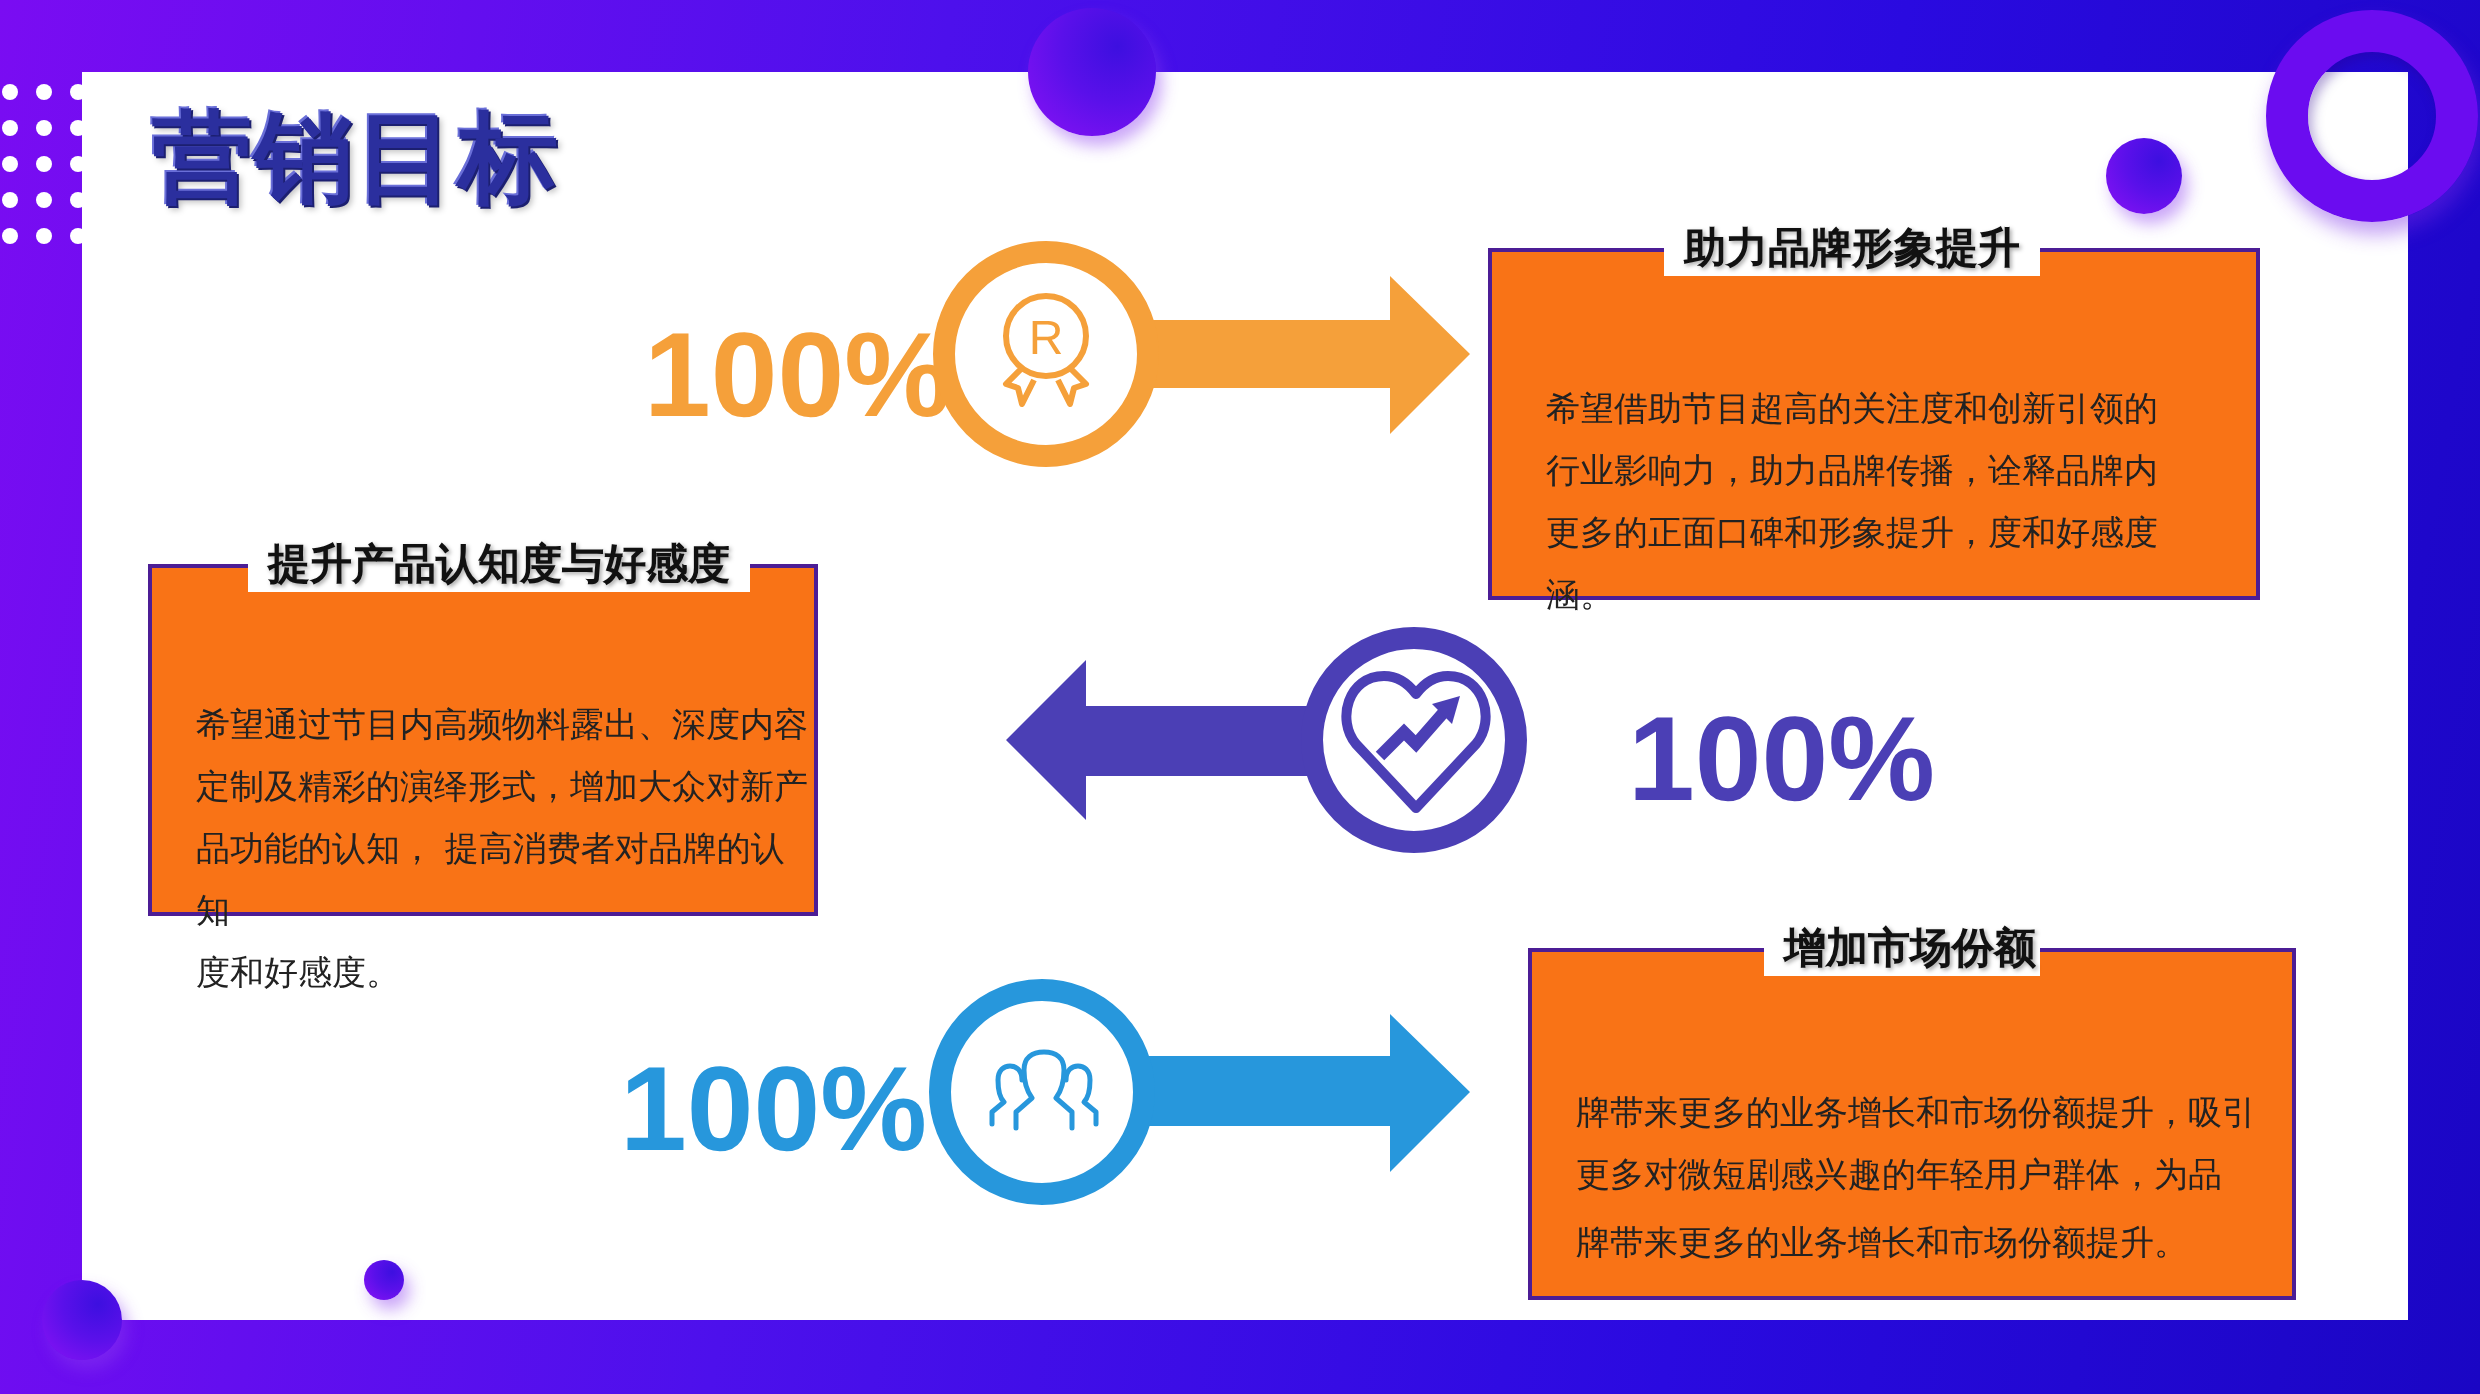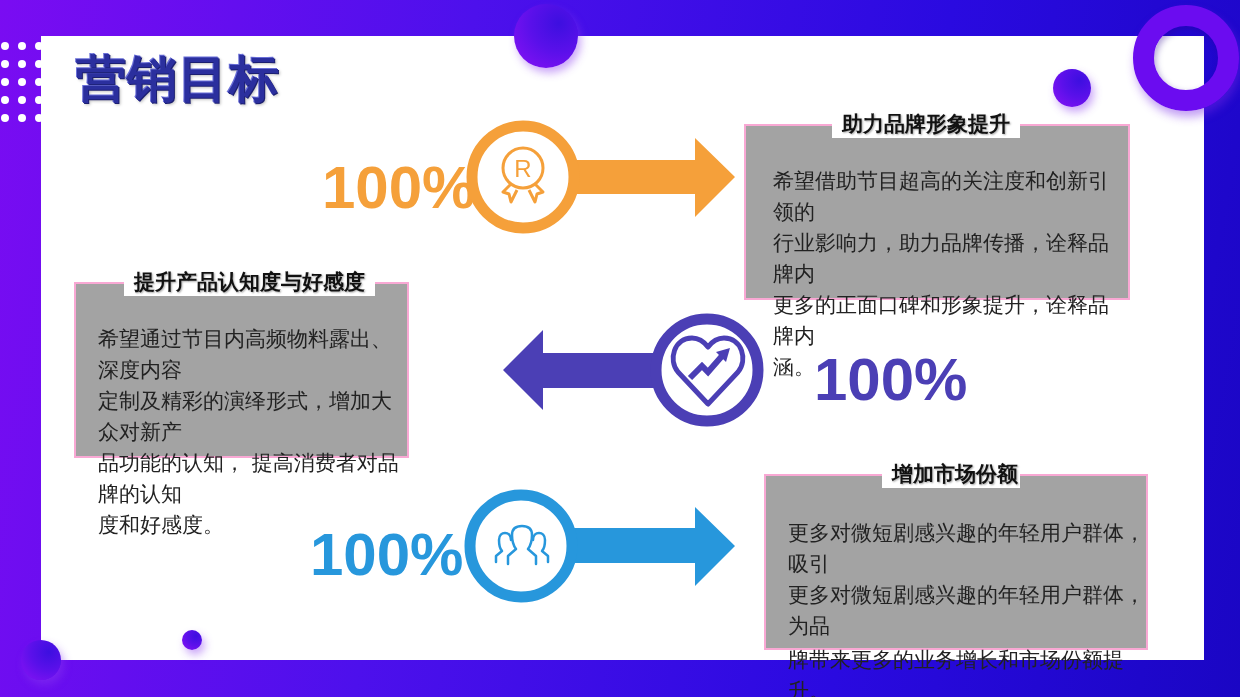--- a/index.html
+++ b/index.html
@@ -29,30 +29,30 @@
   .ring {
     position:absolute; left:1133px; top:5px; width:106px; height:106px;
     border-radius:50%; border:21px solid #6b0cf0;
     box-shadow: 2px 6px 10px rgba(120,40,230,0.45), inset 2px 3px 6px rgba(40,0,140,0.35);
   }
   .pct {
     position:absolute; font-family:"Liberation Sans", sans-serif; font-weight:bold;
     font-size:60px; line-height:1;
   }
   .box {
-    position:absolute; border:2px solid #f9a8d4; background:#a3a3a3;
+    position:absolute; border:2px solid #4c1d95; background:#f97316;
   }
   .box-title {
     position:absolute; top:-16px; background:#ffffff; padding:0 10px;
     font-size:21px; font-weight:bold; color:#111;
     text-shadow: 1px 1px 2px rgba(0,0,0,0.35);
     white-space:nowrap; line-height:28px;
   }
   .box-body {
-    position:absolute; font-size:21px; color:#222; line-height:31px;
+    position:absolute; font-size:17px; color:#222; line-height:31px;margin-top:24px;
   }
   svg { position:absolute; overflow:visible; }
 </style>
 </head>
 <body>
 
 <div class="dots" id="dots">
     <div class="dot" style="left: 1px; top: 2px; background: rgb(255, 255, 255);"></div>
     <div class="dot" style="left: 18px; top: 2px; background: rgb(255, 255, 255);"></div>
     <div class="dot" style="left: 35px; top: 2px; background: rgb(255, 255, 255);"></div>
@@ -105,21 +105,21 @@
   <text x="30" y="31" text-anchor="middle" font-family="Liberation Sans, sans-serif" font-size="24" fill="#f5a03a">R</text>
   <polyline points="18,38 10,46 16,48 18,56 24,44" fill="none" stroke="#f5a03a" stroke-width="3" stroke-linejoin="round"></polyline>
   <polyline points="42,38 50,46 44,48 42,56 36,44" fill="none" stroke="#f5a03a" stroke-width="3" stroke-linejoin="round"></polyline>
 </svg>
 
 <div class="box" style="left:744px;top:124px;width:386px;height:176px;">
   <div class="box-title" style="left:86px;">助力品牌形象提升</div>
   <div class="box-body" style="left:27px;top:40px;">
     <div>希望借助节目超高的关注度和创新引领的</div>
     <div>行业影响力，助力品牌传播，诠释品牌内</div>
-    <div>更多的正面口碑和形象提升，诠释品牌内</div>
+    <div>更多的正面口碑和形象提升，度和好感度</div>
     <div>涵。</div>
   </div>
 </div>
 
 <div class="box" style="left:74px;top:282px;width:335px;height:176px;">
   <div class="box-title" style="left:48px;">提升产品认知度与好感度</div>
   <div class="box-body" style="left:22px;top:40px;">
     <div>希望通过节目内高频物料露出、深度内容</div>
     <div>定制及精彩的演绎形式，增加大众对新产</div>
     <div>品功能的认知， 提高消费者对品牌的认知</div>
@@ -147,17 +147,17 @@
   <g fill="none" stroke="#2797dc" stroke-width="2.5" stroke-linejoin="round" stroke-linecap="round">
     <path d="M2,38 L2,32 L8,27 C5,24 5,19 5,16 C5,11 8,9 11,9 C14,9 17,11 17,16"></path>
     <path d="M54,38 L54,32 L48,27 C51,24 51,19 51,16 C51,11 48,9 45,9 C42,9 39,11 39,16"></path>
     <path d="M14,40 L14,32 L22,25 C19,21 18,16 18,11 C18,5 22,2 28,2 C34,2 38,5 38,11 C38,16 37,21 34,25 L42,32 L42,40"></path>
   </g>
 </svg>
 
 <div class="box" style="left:764px;top:474px;width:384px;height:176px;padding-left:36px;">
   <div class="box-title" style="left:116px;padding:0 2px 0 10px;">增加市场份额</div>
   <div class="box-body" style="left:22px;top:42px;">
-    <div>更多对微短剧感兴趣的年轻用户群体，吸引</div>
+    <div>牌带来更多的业务增长和市场份额提升，吸引</div>
     <div>更多对微短剧感兴趣的年轻用户群体，为品</div>
     <div style="margin-top:3px;">牌带来更多的业务增长和市场份额提升。</div>
   </div>
 </div>
 
 </body></html>

